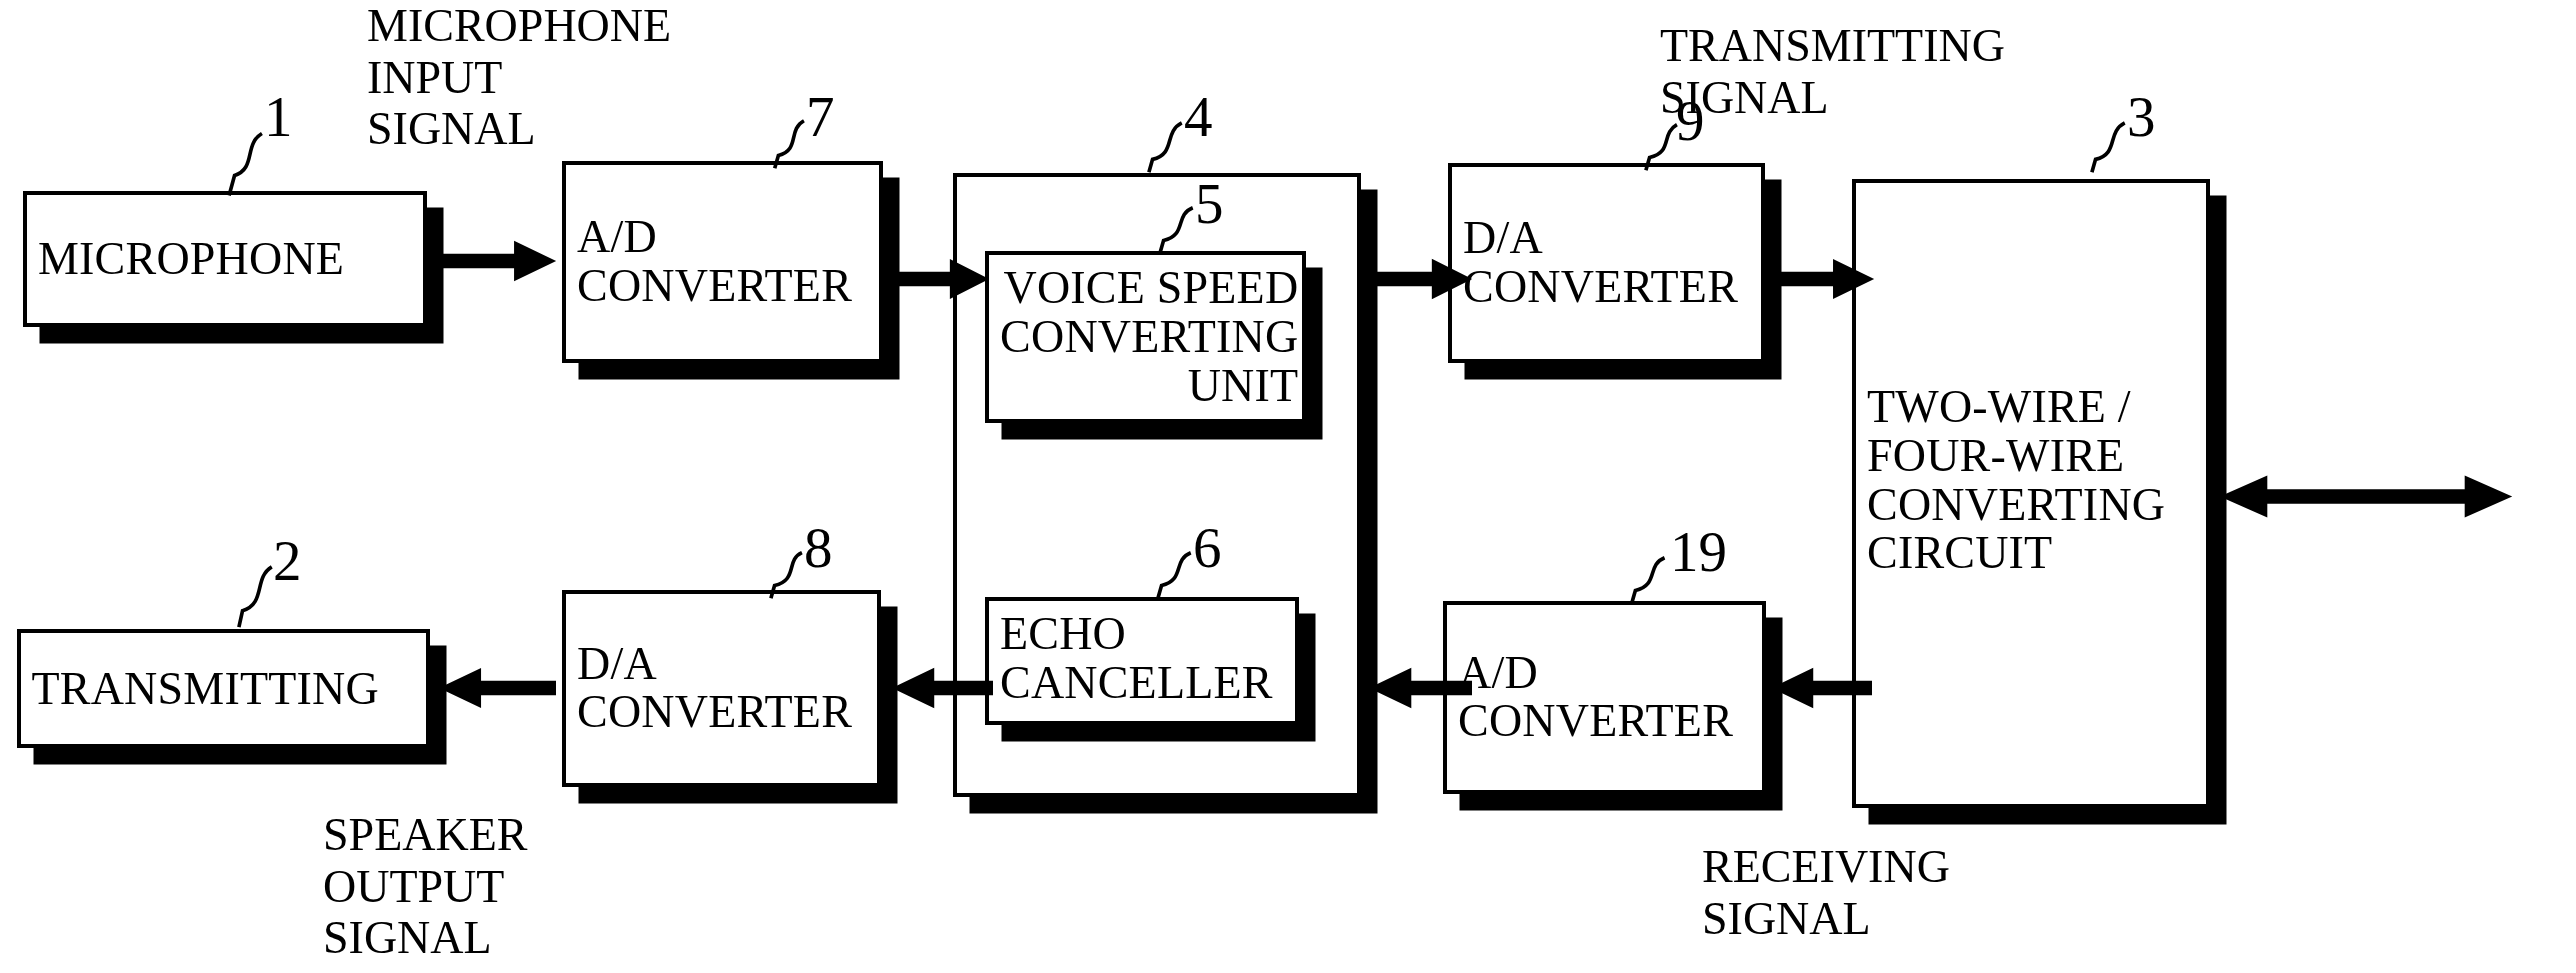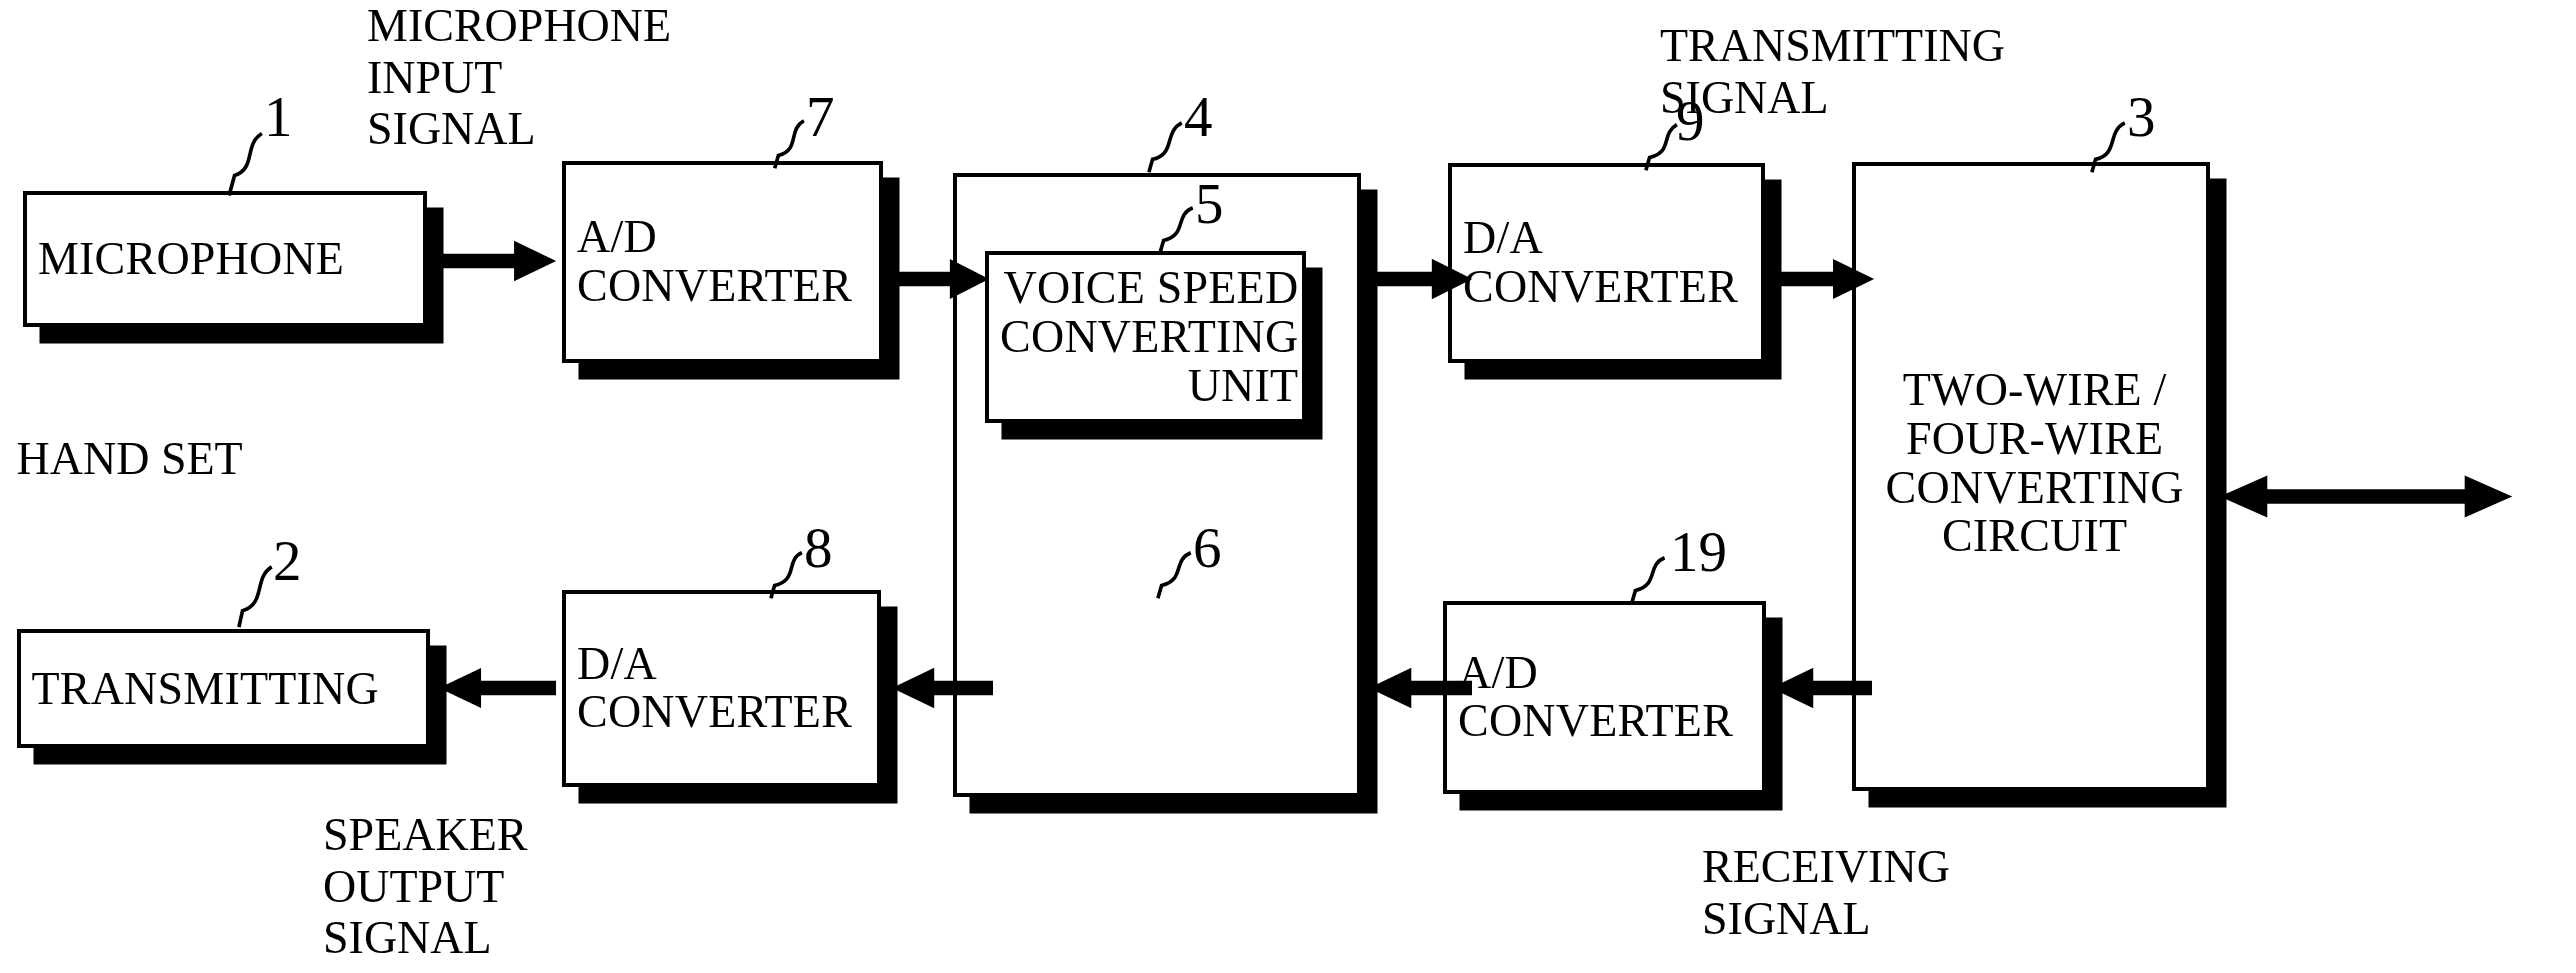--- a/index.html
+++ b/index.html
@@ -116,20 +116,24 @@
   <div class="box vtop" style="left:985px; top:251px; width:321px; height:172px;text-align:right;">
     <div class="box-label">VOICE SPEED
 CONVERTING
 UNIT</div>
   </div>
   <div class="ref-num" style="left:1195px; top:175px;">5</div>
   <svg class="leader" style="left:1138px; top:204px; width:73px; height:53px;" viewBox="0 0 80 58">
     <path d="M60 4 C40 12, 54 34, 28 40 L24 54" fill="none" stroke="#000" stroke-width="4"></path>
   </svg>
 
+  <div class="box vtop" style="left:985px; top:597px; width:314px; height:128px;">
+    <div class="box-label">ECHO
+CANCELLER</div>
+  </div>
   <div class="ref-num" style="left:1193px; top:519px;">6</div>
   <svg class="leader" style="left:1136px; top:549px; width:73px; height:53px;" viewBox="0 0 80 58">
     <path d="M60 4 C40 12, 54 34, 28 40 L24 54" fill="none" stroke="#000" stroke-width="4"></path>
   </svg>
 
   <svg class="arrow" style="left:1375px; top:255px; width:99px; height:48px;" viewBox="0 0 108 52">
     <path d="M0 18 L62 18 L62 4 L106 26 L62 48 L62 34 L0 34 Z" fill="#000"></path>
   </svg>
 
   <div class="box vcenter" style="left:1448px; top:163px; width:317px; height:200px;">
@@ -138,21 +142,21 @@
   </div>
   <div class="ref-num" style="left:1676px; top:92px;">9</div>
   <svg class="leader" style="left:1624px; top:121px; width:73px; height:53px;" viewBox="0 0 80 58">
     <path d="M58 4 C40 14, 54 34, 28 40 L24 54" fill="none" stroke="#000" stroke-width="4"></path>
   </svg>
 
   <svg class="arrow" style="left:1780px; top:255px; width:96px; height:48px;" viewBox="0 0 105 52">
     <path d="M0 18 L58 18 L58 4 L103 26 L58 48 L58 34 L0 34 Z" fill="#000"></path>
   </svg>
 
-  <div class="box" style="left:1852px; top:162px; width:358px; height:629px;text-align:center;">
+  <div class="box" style="left:1852px; top:179px; width:358px; height:629px;">
     <div class="box-label" style="top:200px;">TWO-WIRE /
 FOUR-WIRE
 CONVERTING
 CIRCUIT</div>
   </div>
   <div class="ref-num" style="left:2127px; top:88px;">3</div>
   <svg class="leader" style="left:2070px; top:119px; width:73px; height:57px;" viewBox="0 0 80 62">
     <path d="M60 4 C40 14, 54 38, 28 44 L24 58" fill="none" stroke="#000" stroke-width="4"></path>
   </svg>
 
@@ -199,21 +203,20 @@
   </svg>
 
   <svg class="arrow" style="left:1771px; top:664px; width:101px; height:48px;" viewBox="0 0 110 52">
     <path d="M110 18 L46 18 L46 4 L0 26 L46 48 L46 34 L110 34 Z" fill="#000"></path>
   </svg>
 
   <div class="note" style="left:367px; top:0px;">MICROPHONE
 INPUT
 SIGNAL</div>
 
-  <div class="note" style="left:16.5px; top:433px;">HAND SET</div>
 
   <div class="note" style="left:1644px; top:20px;margin-left:16px;">TRANSMITTING
 SIGNAL</div>
 
 
   <div class="note" style="left:323px; top:809px;">SPEAKER
 OUTPUT
 SIGNAL</div>
 
   <div class="note" style="left:1702px; top:817px;margin-top:24px;">RECEIVING

